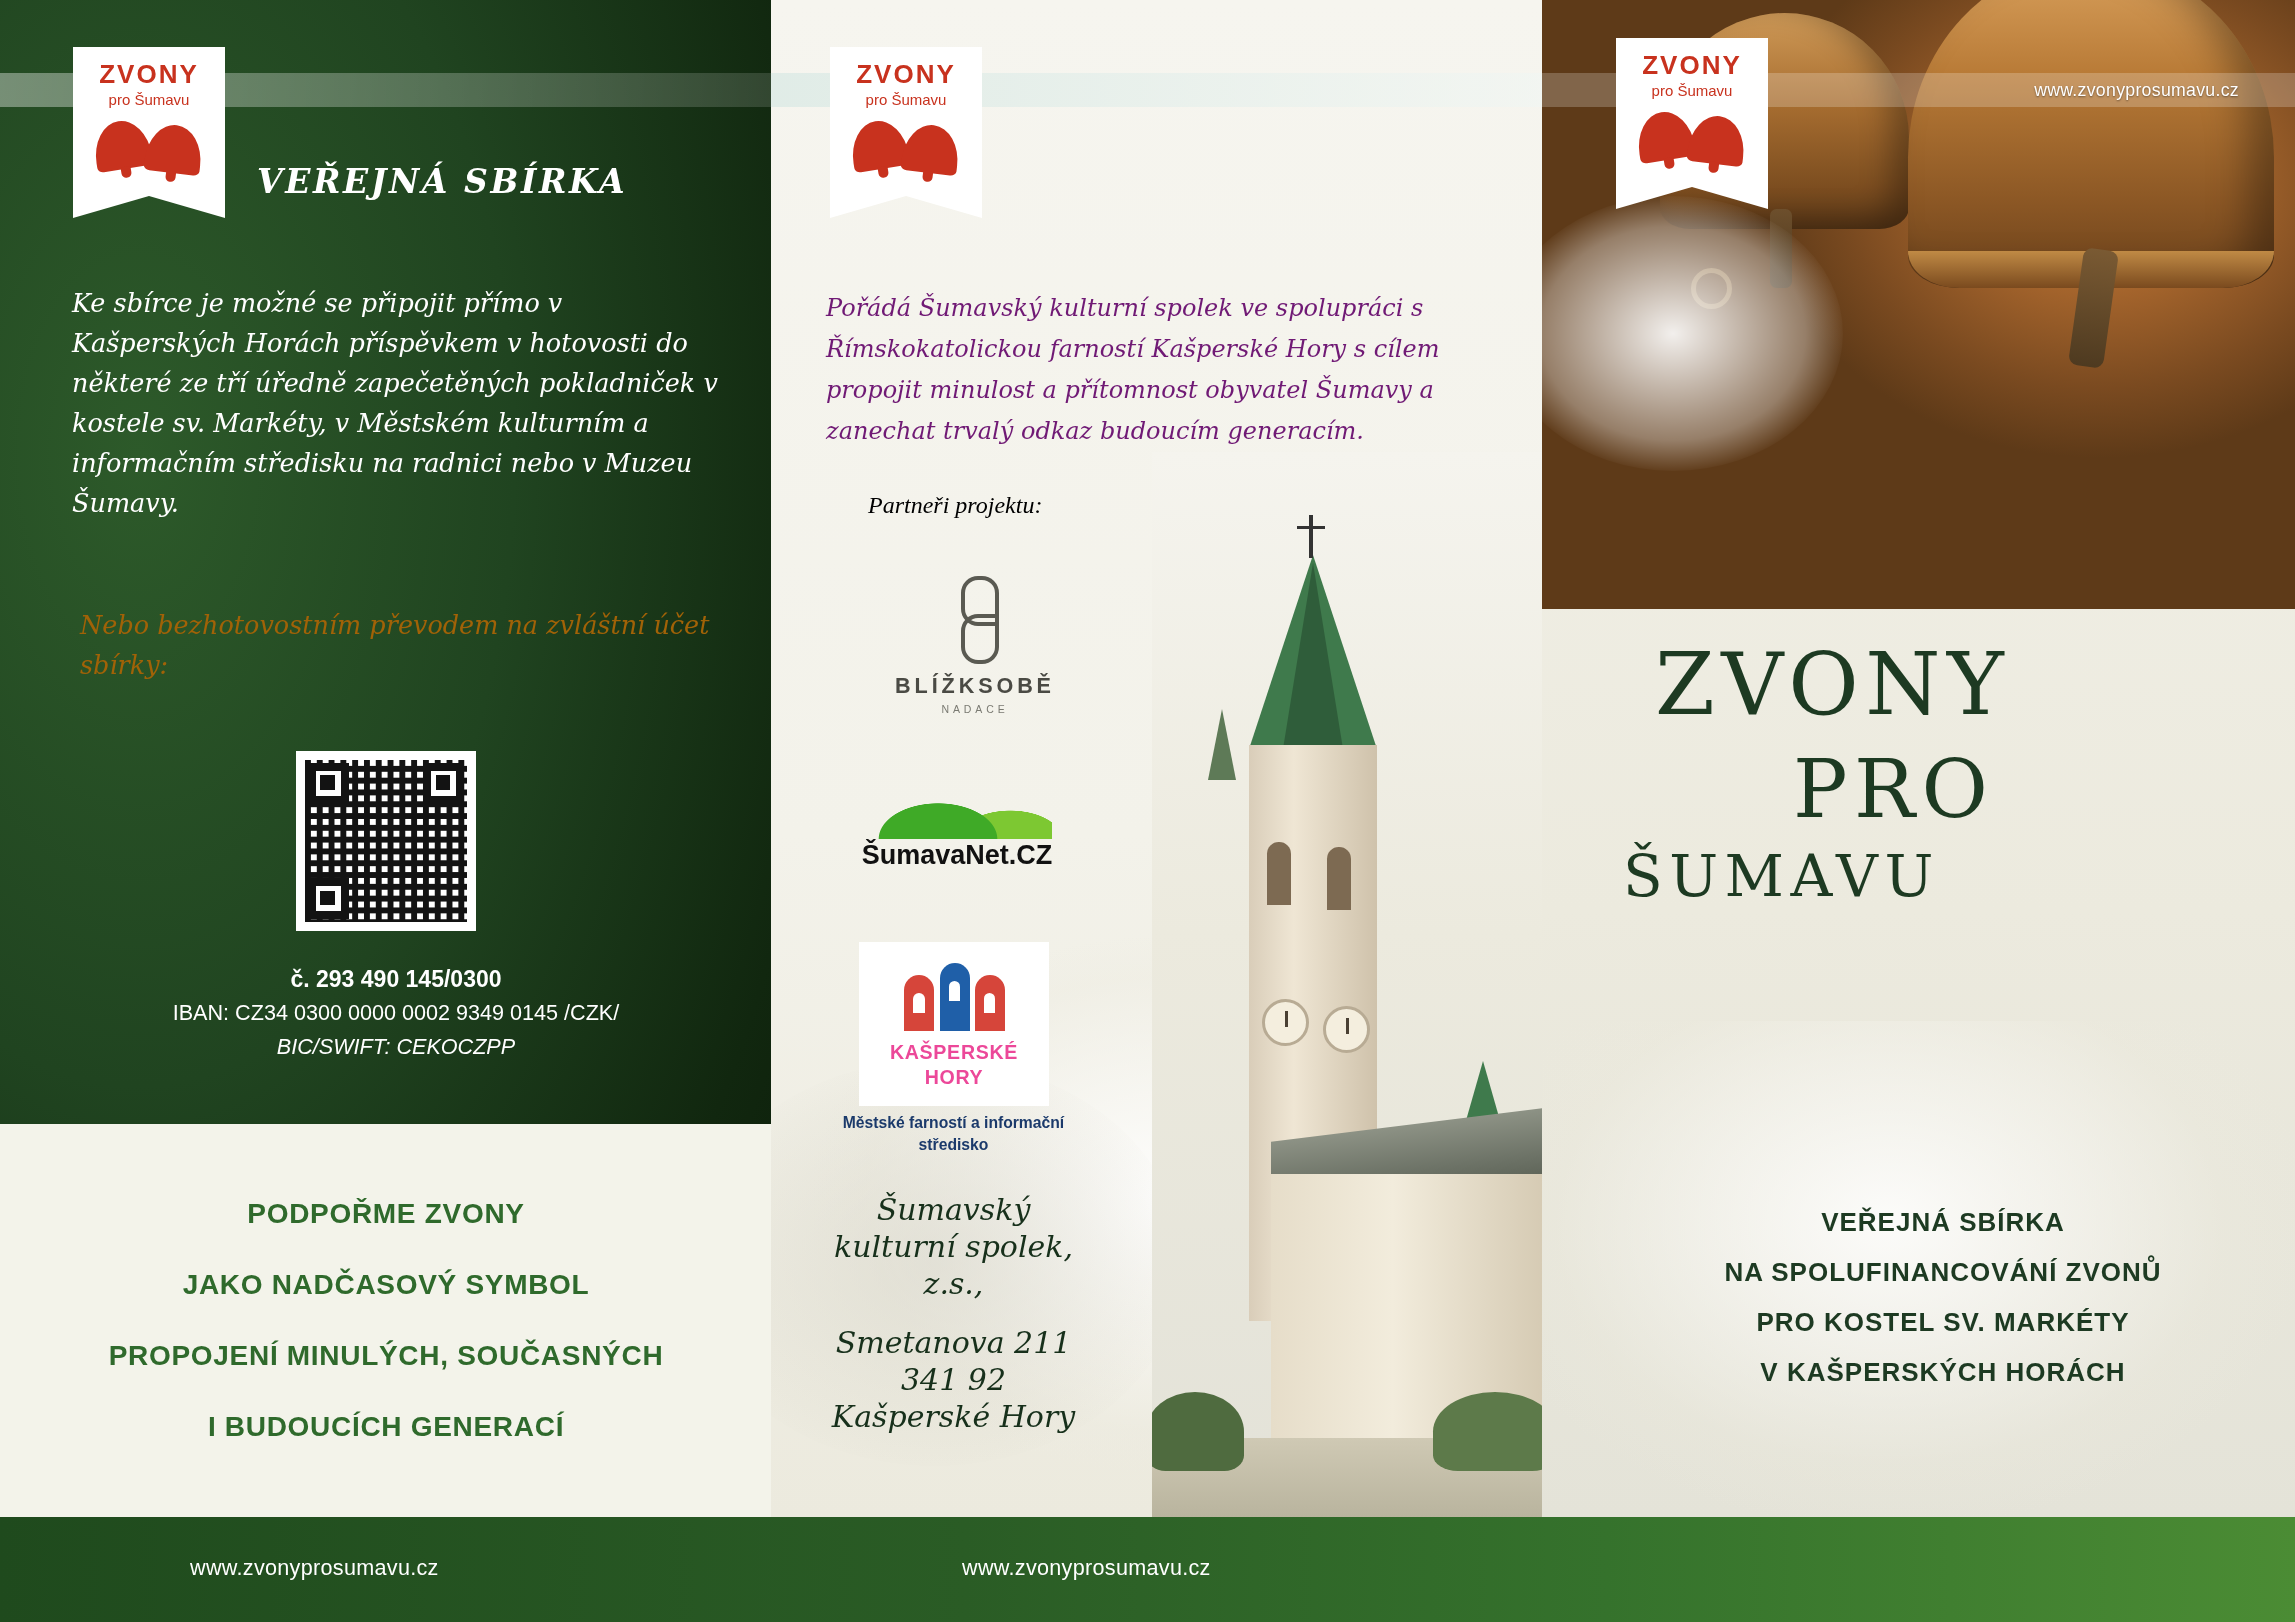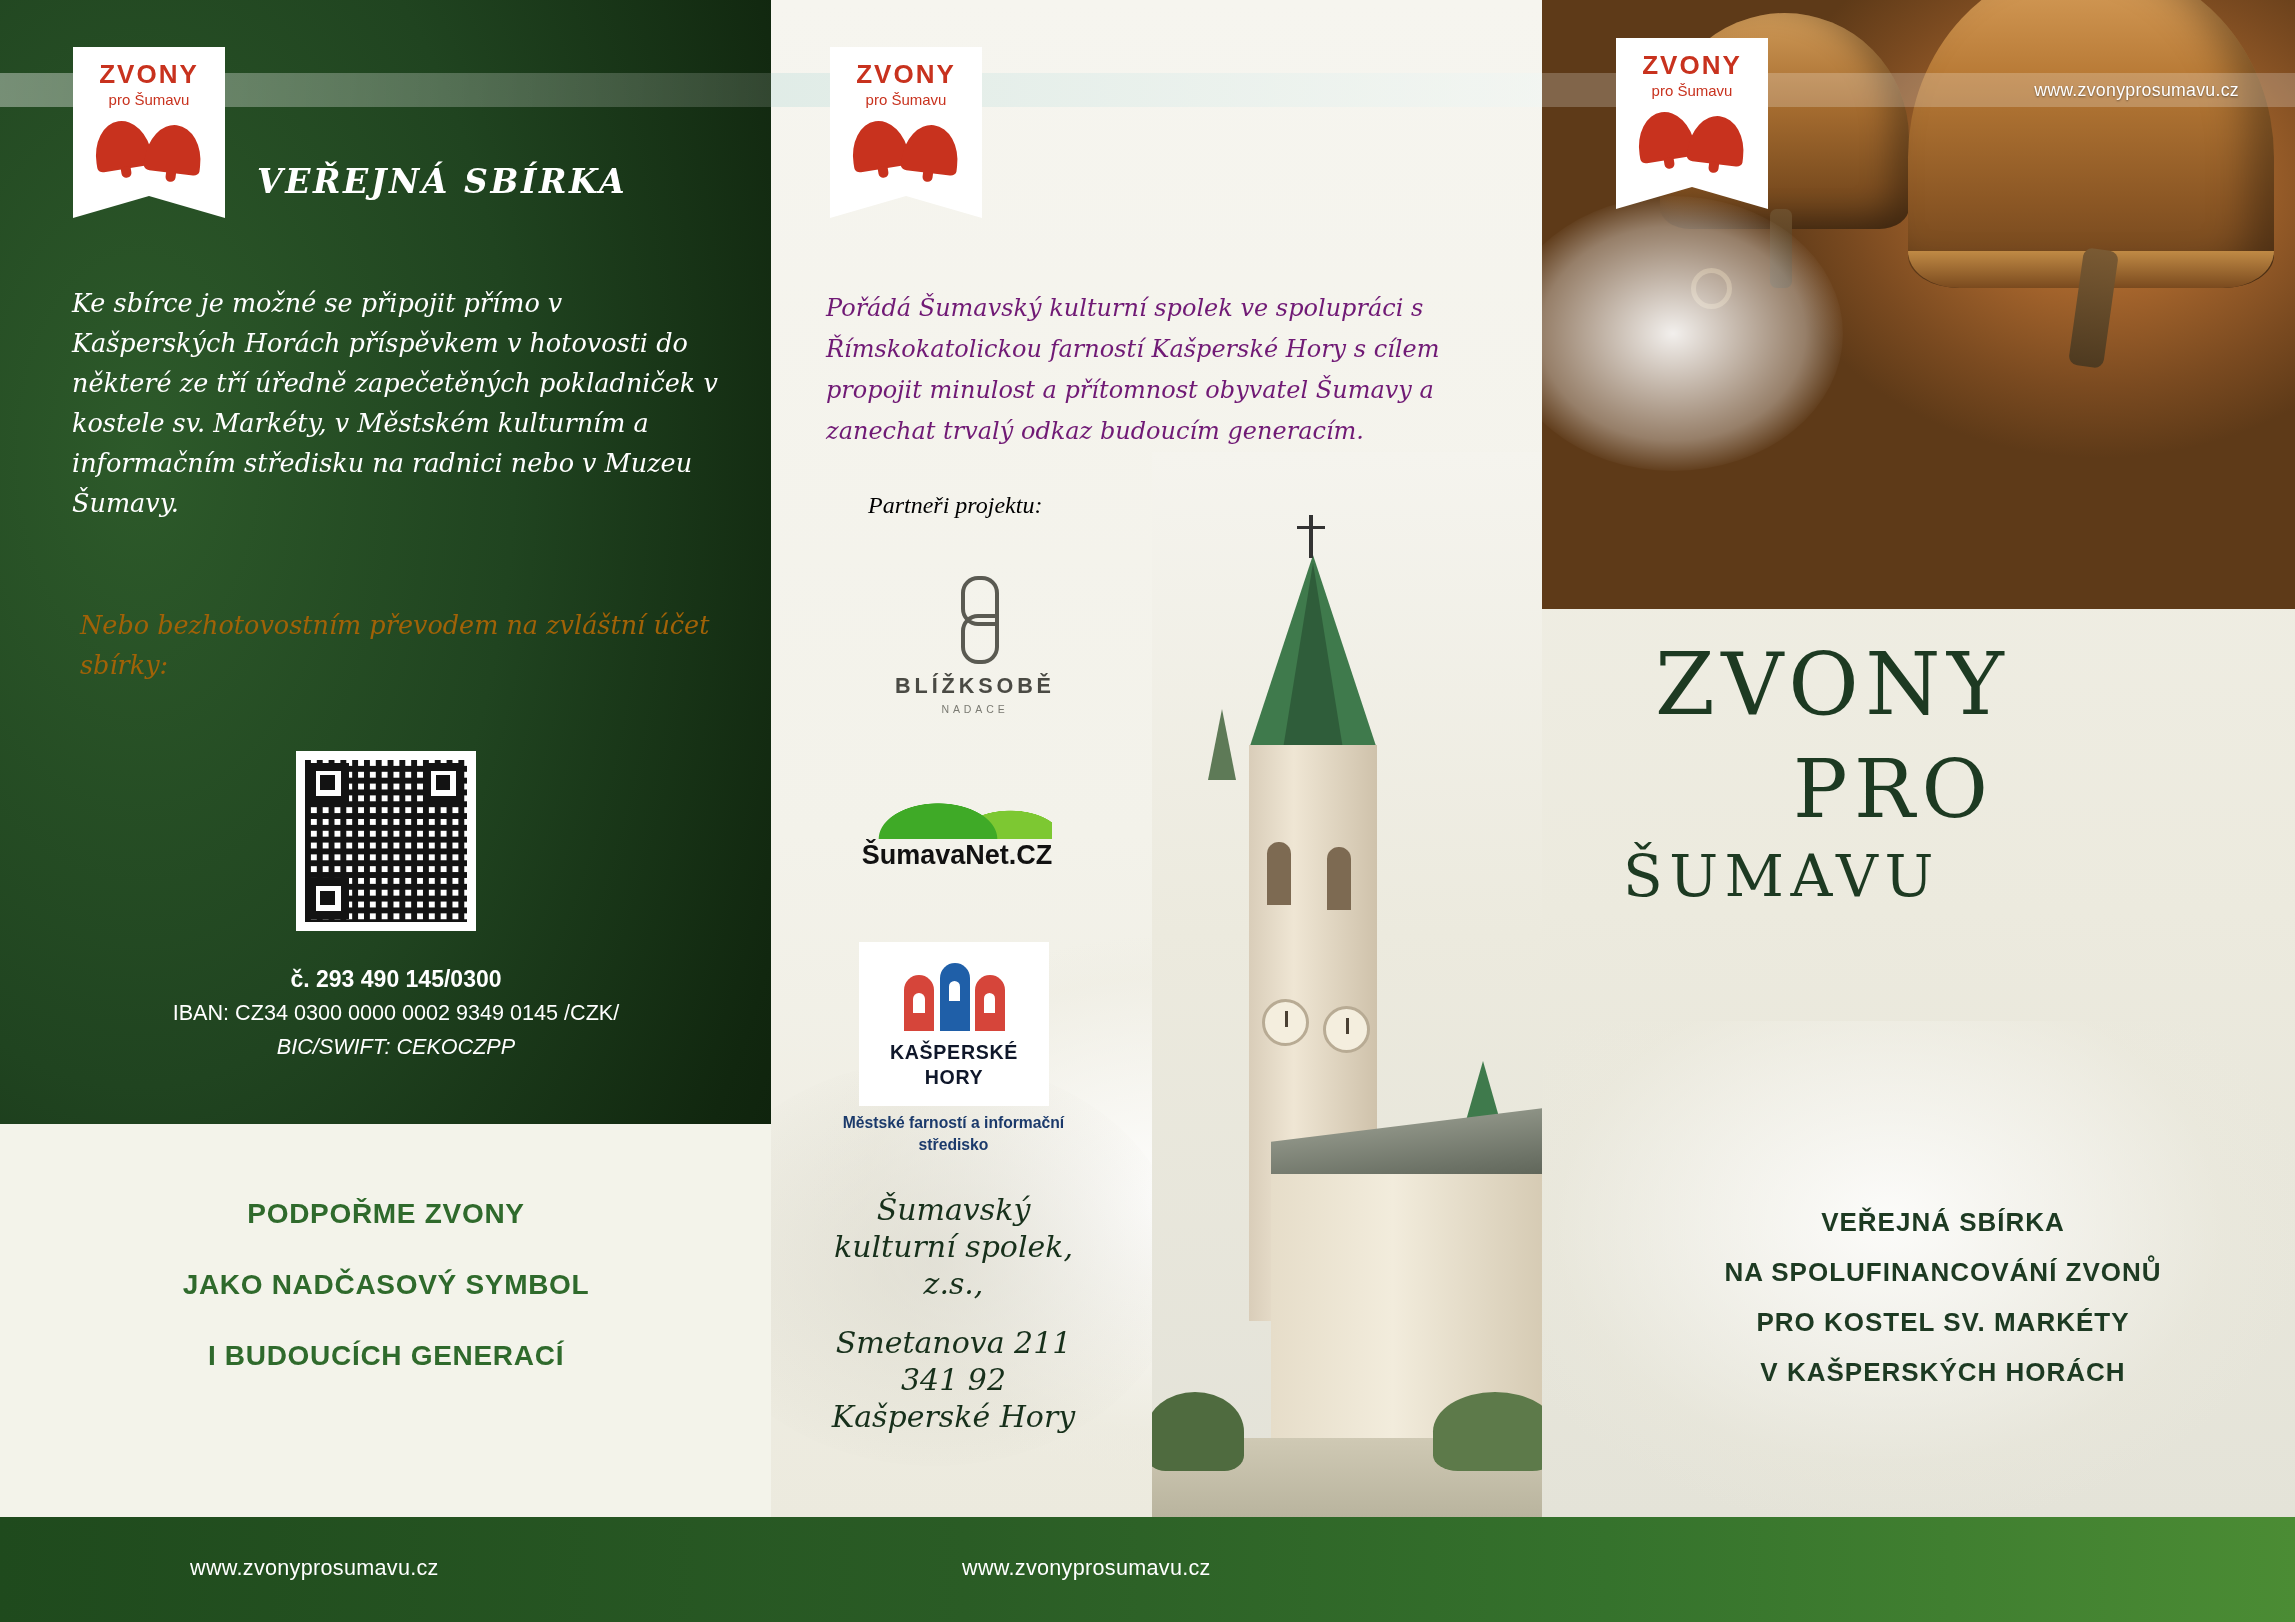--- a/index.html
+++ b/index.html
@@ -285,21 +285,21 @@
     border-radius: 15.7px 15.7px 0 0;
   }
   .logo-kh .t1 { left: 5.2px; background: #d6453a; }
   .logo-kh .t2 { left: 41px; background: #1f5fa8; height: 68px; }
   .logo-kh .t3 { left: 76px; background: #d6453a; }
   .logo-kh .t .win {
     position: absolute; left: 50%; margin-left: -5.9px; top: 18.3px;
     width: 11.8px; height: 19.6px; background: #ffffff; border-radius: 5.9px 5.9px 0 0;
   }
   .logo-kh .kh-name {
-    margin-top: 9.2px; color: #0f172a; font-weight: bold;
+    margin-top: 9.2px; color: #ec4899; font-weight: bold;
     font-size: 19.6px; line-height: 25px; letter-spacing: 0.7px;
   }
   .kh-sub {
     position: absolute; left: 826px; top: 1112px; width: 255px;
     text-align: center; color: #1b3a6b; font-weight: bold;
     font-size: 15.7px; line-height: 22px;
   }
 
   .mid-address {
     position: absolute; left: 826px; top: 1191px; width: 255px;
@@ -552,20 +552,21 @@
 
   <div class="bank">
     <div class="acct">č. 293 490 145/0300</div>
     <div class="iban">IBAN: CZ34 0300 0000 0002 9349 0145 /CZK/</div>
     <div class="bic">BIC/SWIFT: CEKOCZPP</div>
   </div>
 
   <div class="slogan">
     <div>PODPOŘME ZVONY</div>
     <div>JAKO NADČASOVÝ SYMBOL</div>
+    <div>PROPOJENÍ MINULÝCH, SOUČASNÝCH</div>
     <div>I BUDOUCÍCH GENERACÍ</div>
   </div>
 
   <div class="panel-mid">
     <div class="topband2"></div>
     <div class="mid-ghost"></div>
     <div class="mid-ghost2"></div>
   </div>
 
   <div class="logo logo-2">

